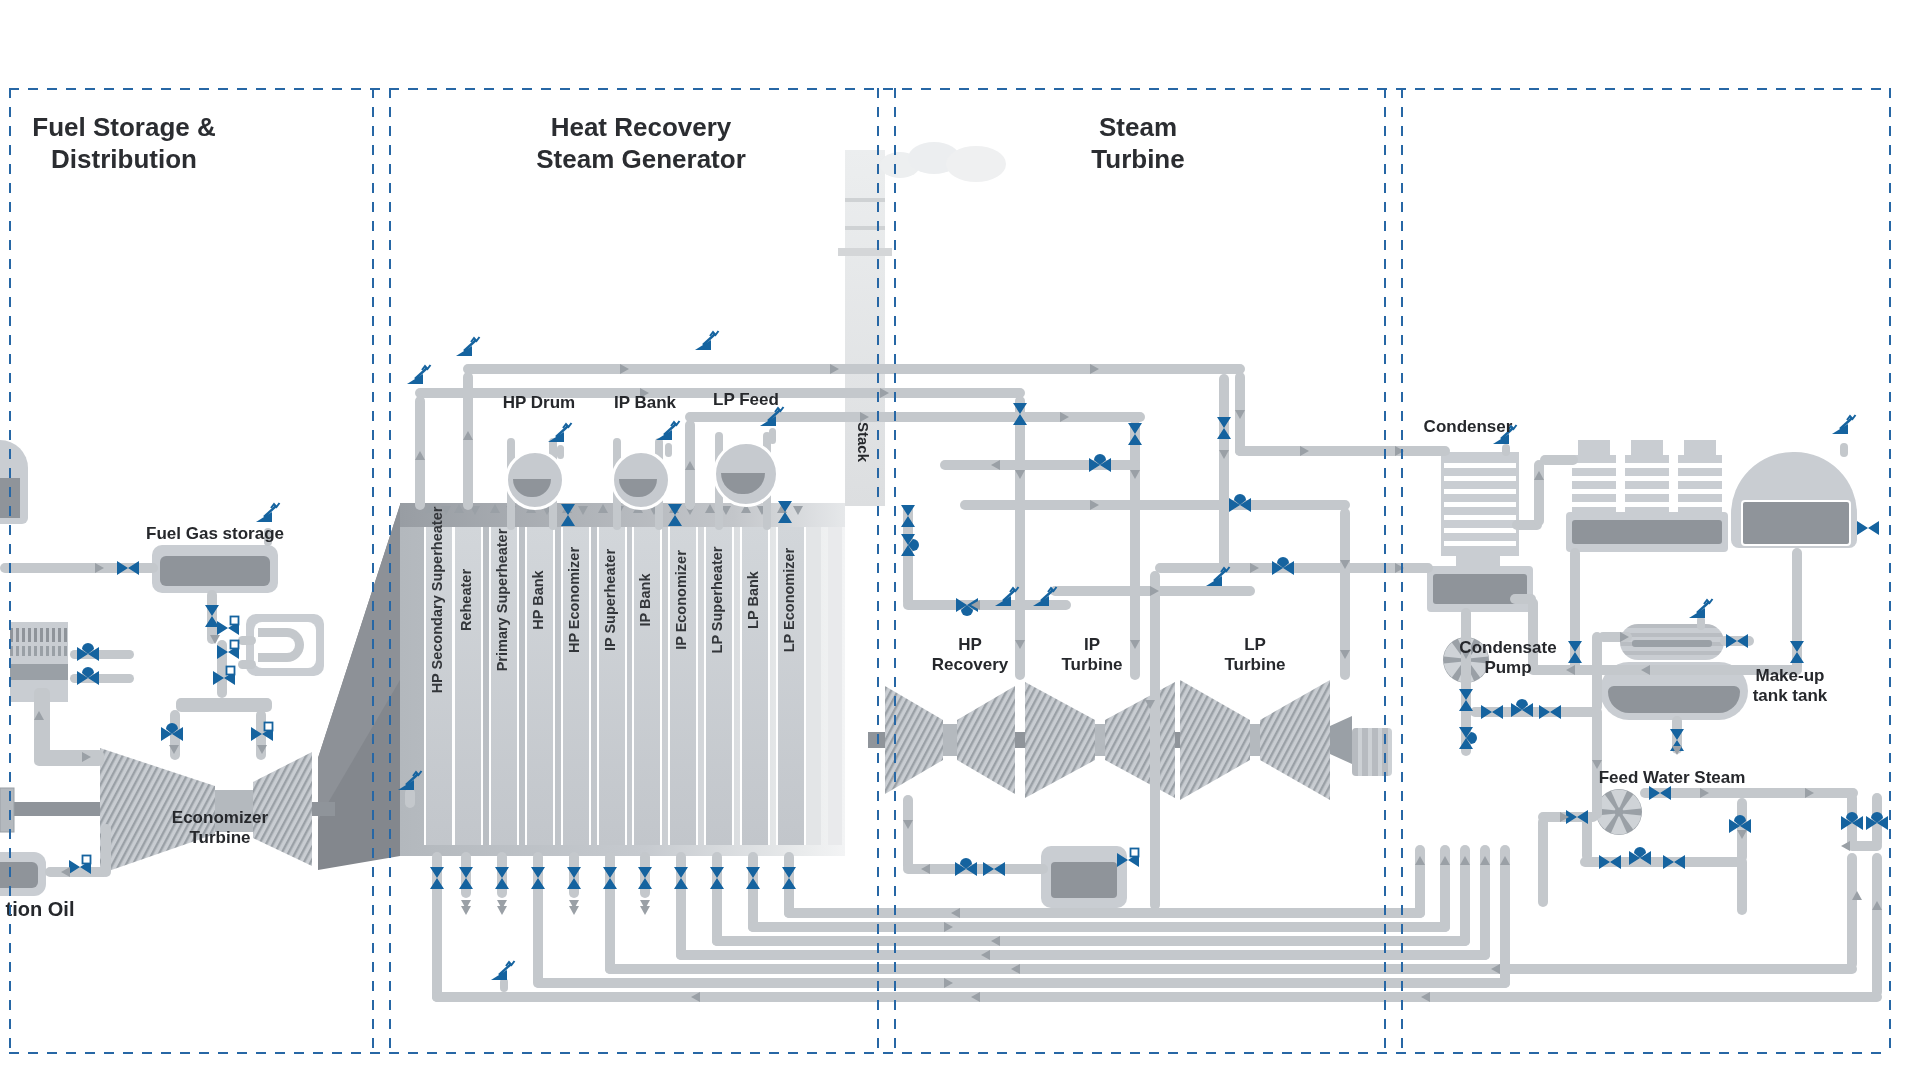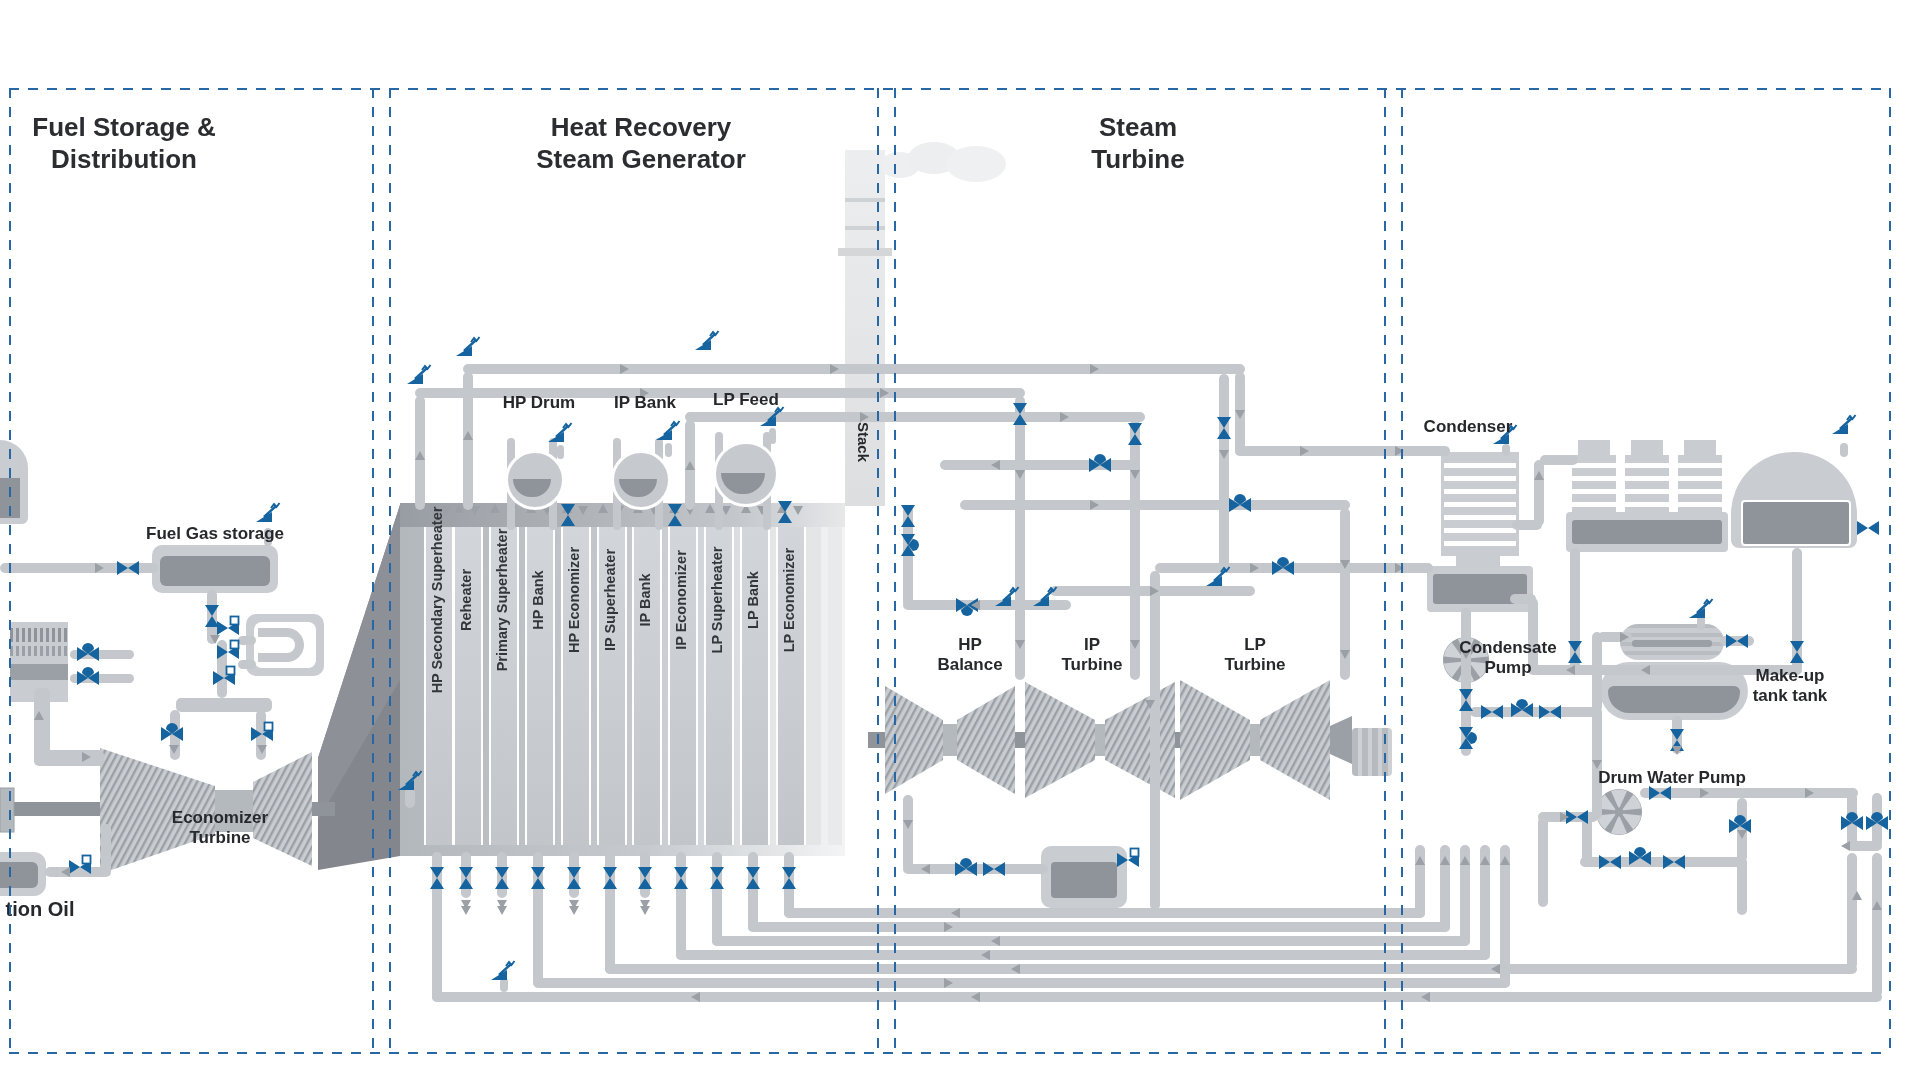--- a/index.html
+++ b/index.html
@@ -620,35 +620,35 @@
       <div class="a d" style="left: 903px; top: 820px;"></div>
       <div class="a d" style="left: 1145px; top: 700px;"></div>
       <div class="a d" style="left: 1219px; top: 450px;"></div>
     </div>
   <div id="labels">
       <div class="lbl" style="left: 539px; top: 403px;">HP Drum</div>
       <div class="lbl" style="left: 645px; top: 403px;">IP Bank</div>
       <div class="lbl" style="left: 746px; top: 400px;">LP Feed</div>
       <div class="lbl rot90" style="left: 863px; top: 442px; font-size: 15px;">Stack</div>
       <div class="lbl" style="left: 970px; top: 655px;">HP
-Balance</div>
+Recovery</div>
       <div class="lbl" style="left: 1092px; top: 655px;">IP
 Turbine</div>
       <div class="lbl" style="left: 1255px; top: 655px;">LP
 Turbine</div>
       <div class="lbl" style="left: 220px; top: 828px;">Economizer
 Turbine</div>
       <div class="lbl" style="left: 215px; top: 534px;">Fuel Gas storage</div>
       <div class="lbl" style="left: 40px; top: 910px; font-size: 20px;">tion Oil</div>
       <div class="lbl" style="left: 1468px; top: 427px;">Condenser</div>
       <div class="lbl" style="left: 1508px; top: 658px;">Condensate
 Pump</div>
       <div class="lbl" style="left: 1790px; top: 686px;">Make-up
 tank tank</div>
-      <div class="lbl" style="left: 1672px; top: 778px;">Drum Water Pump</div>
+      <div class="lbl" style="left: 1672px; top: 778px;">Feed Water Steam</div>
     </div>
   <div id="bordersLayer">
       <div class="dashv" style="left: 9px; top: 88px; height: 964px;"></div>
       <div class="dashv" style="left: 372px; top: 88px; height: 964px;"></div>
       <div class="dashv" style="left: 389px; top: 88px; height: 964px;"></div>
       <div class="dashv" style="left: 877px; top: 88px; height: 964px;"></div>
       <div class="dashv" style="left: 894px; top: 88px; height: 964px;"></div>
       <div class="dashv" style="left: 1384px; top: 88px; height: 964px;"></div>
       <div class="dashv" style="left: 1401px; top: 88px; height: 964px;"></div>
       <div class="dashv" style="left: 1889px; top: 88px; height: 964px;"></div>

